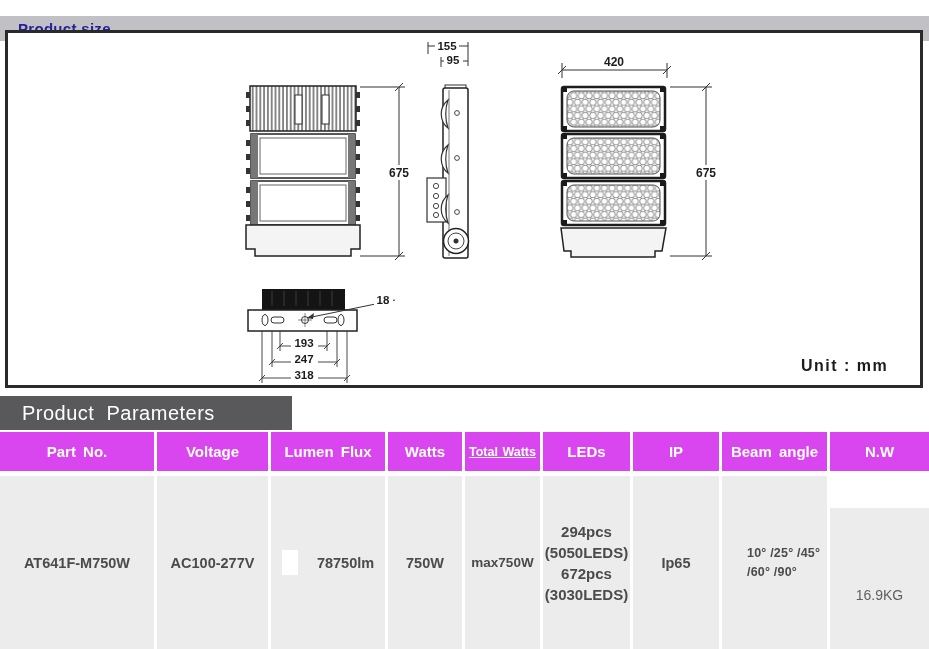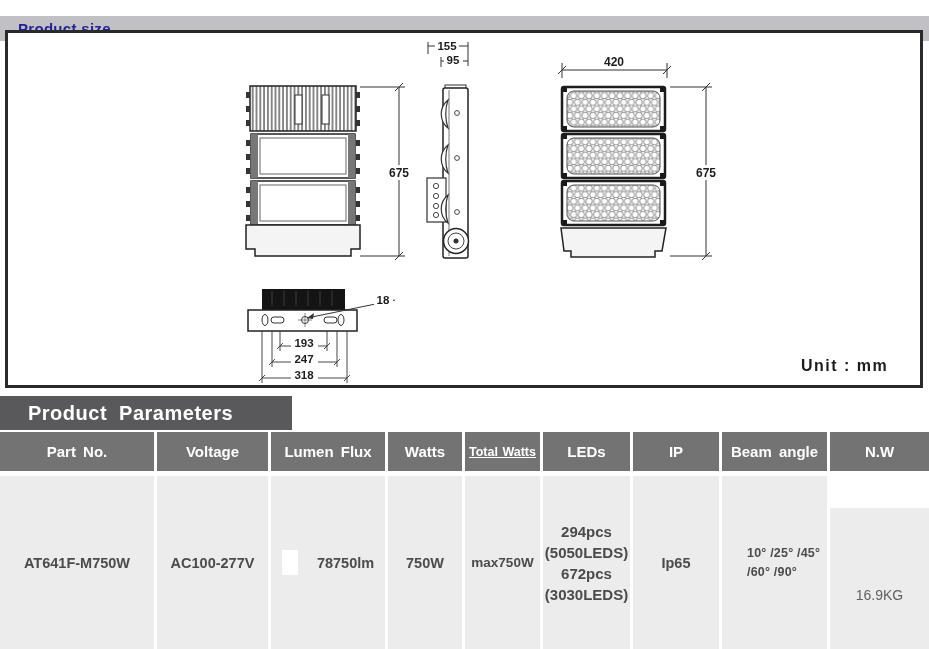--- a/index.html
+++ b/index.html
@@ -22,31 +22,31 @@
     border:3px solid #2a2a2a;box-sizing:border-box;background:#fff;
   }
   .size-panel svg{display:block;}
   .dim-text{font-family:"Liberation Sans",sans-serif;font-weight:bold;fill:#1c1c1c;}
   
   .param-bar{
     position:absolute;left:0;top:396px;width:292px;height:34px;
     background:#59595b;display:flex;align-items:center;box-sizing:border-box;
   }
   .param-bar span{
-    color:#fff;font-weight:bold;font-size:20px;padding-left:28px;
+    color:#fff;font-weight:normal;font-size:20px;padding-left:22px;
     word-spacing:6px;letter-spacing:.5px;
   }
   
   .param-table{position:absolute;left:0;top:432px;width:929px;}
   .t-row{
     display:grid;
     grid-template-columns:157px 114px 117px 77px 78px 90px 89px 108px 99px;
   }
   .t-head .cell{
-    background:#737373;color:#fff;font-weight:bold;font-size:15px;
+    background:#d946ef;color:#fff;font-weight:bold;font-size:15px;
     height:39px;display:flex;align-items:center;justify-content:center;
     box-sizing:border-box;border-right:3px solid #fff;word-spacing:3px;
   }
   .t-head .cell:last-child{border-right:none;}
   .t-head .cell.small{font-size:12.5px;word-spacing:1px;text-decoration:underline;}
   .t-gap{height:5px;background:#fff;}
   .t-body .cell{
     background:#ececec;color:#4b4b4d;font-weight:bold;font-size:14.5px;
     height:173px;display:flex;align-items:center;justify-content:center;
     box-sizing:border-box;border-right:3px solid #fff;text-align:center;

